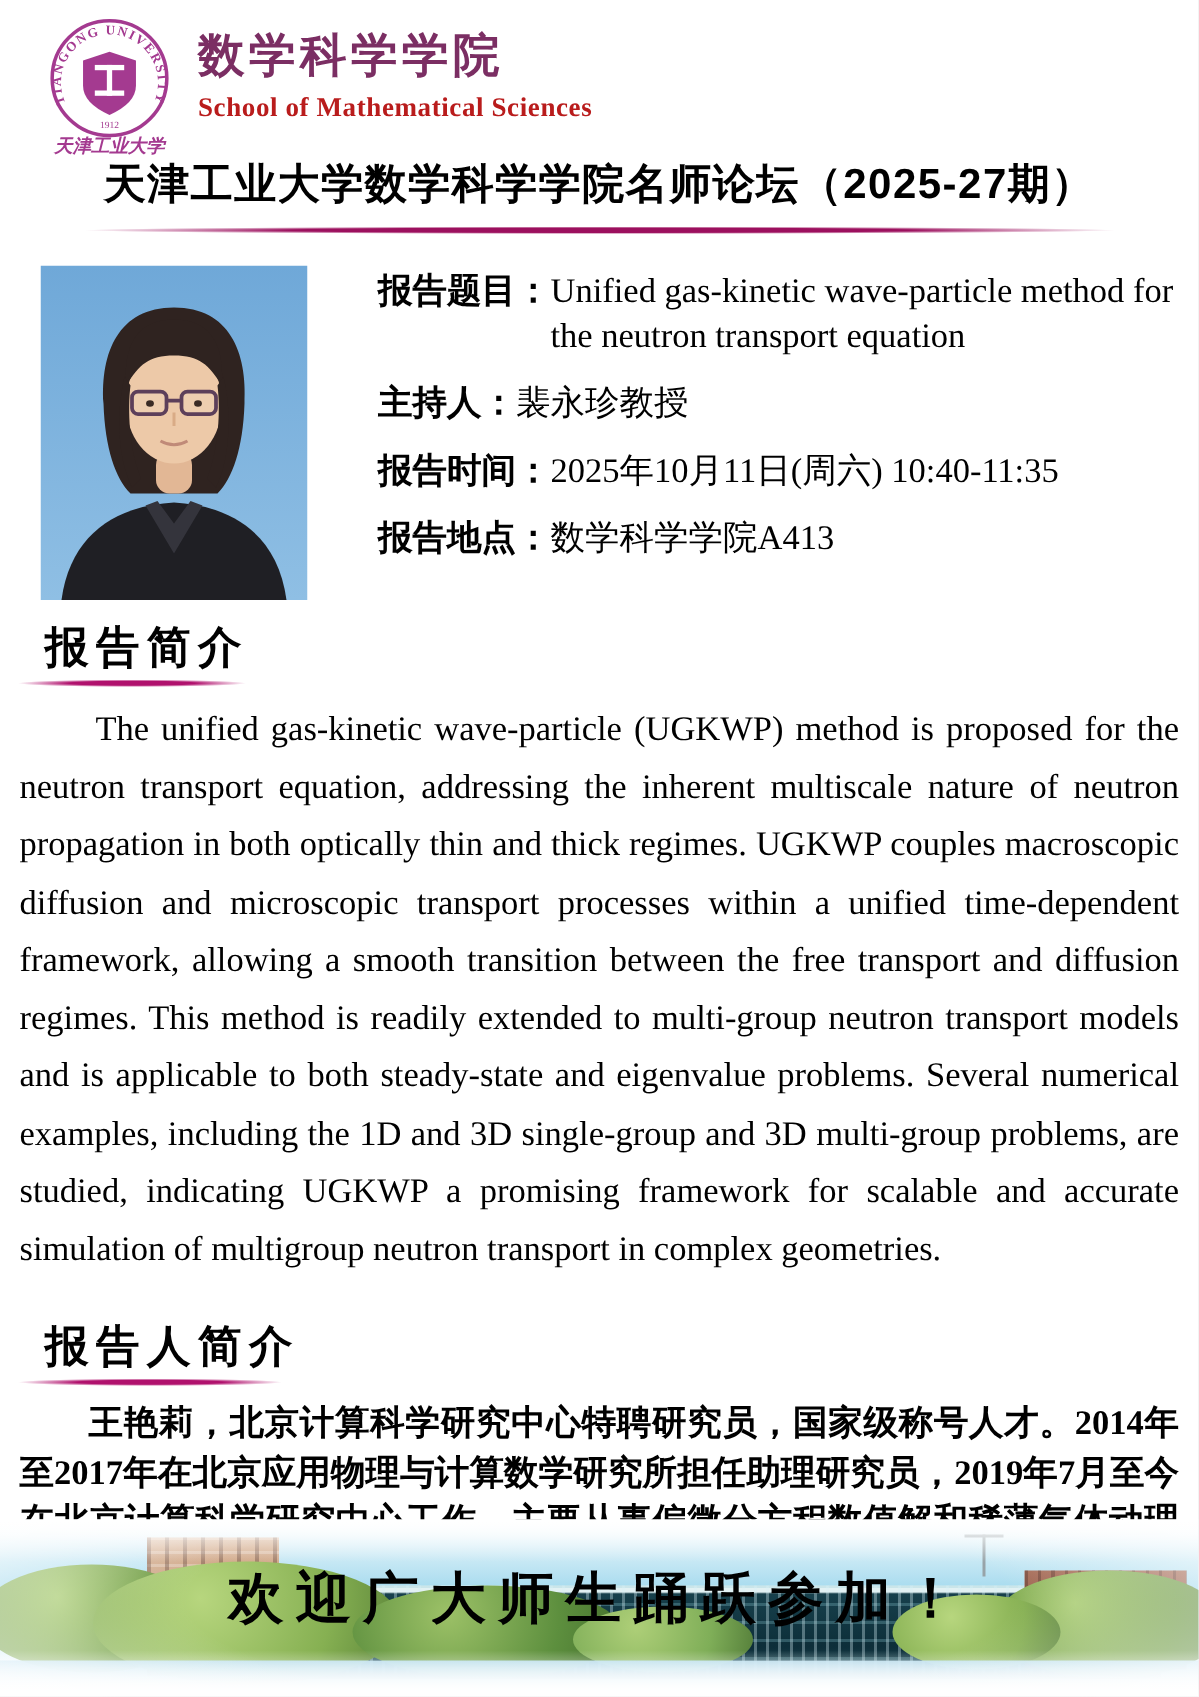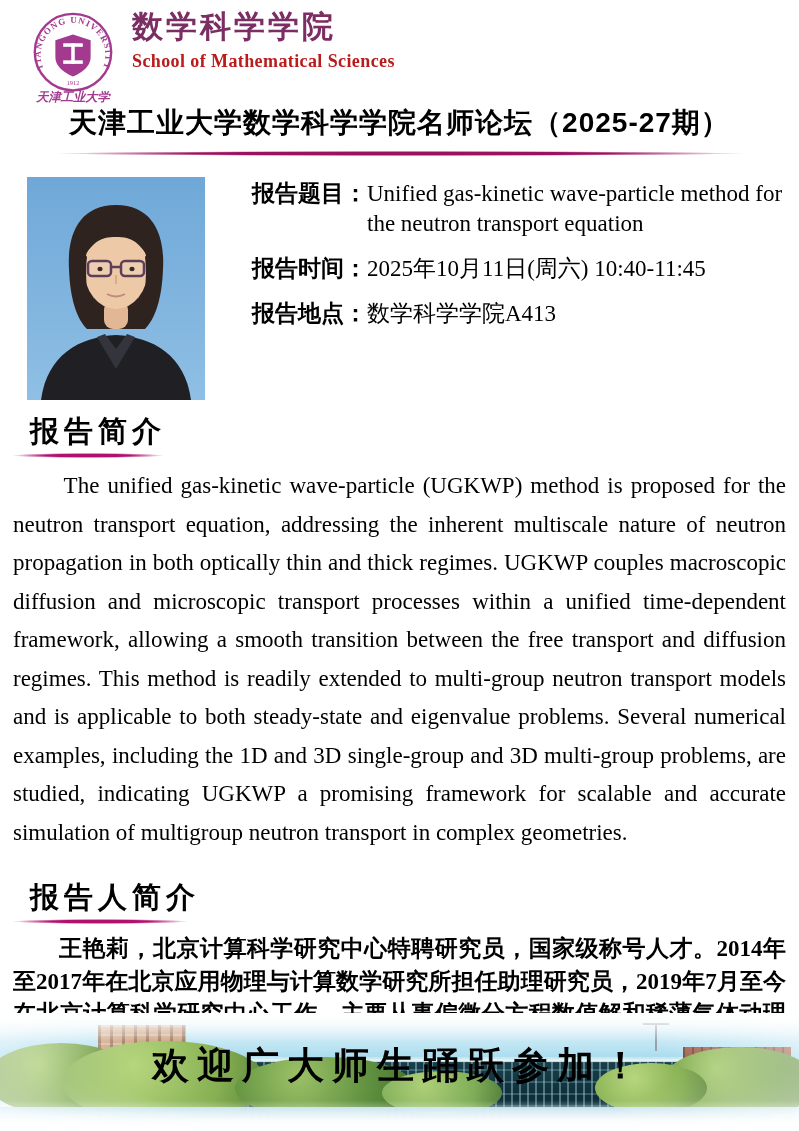--- a/index.html
+++ b/index.html
@@ -2,21 +2,21 @@
 <html><head>
 <meta charset="utf-8">
 <style>
   html,body{margin:0;padding:0;background:#e9e9e9;}
   .page{position:relative;width:799px;height:1131px;margin:0 auto;background:#fff;overflow:hidden;
         font-family:"Liberation Serif",serif;color:#000;}
 
   
   .header{position:relative;height:102px;}
   .logo{position:absolute;left:14px;top:8px;}
-  .college{position:absolute;left:132px;top:6px;}
+  .college{position:absolute;left:132px;top:16px;}
   .college-cn{font-family:"Liberation Sans",sans-serif;font-weight:700;font-size:31px;
               color:#7b2e63;letter-spacing:3px;}
   .college-en{font-family:"Liberation Serif",serif;font-weight:700;font-size:18px;
               color:#b91c1c;margin-top:3px;letter-spacing:.4px;}
 
   
   .forum-title{text-align:center;font-family:"Liberation Sans",sans-serif;font-weight:700;
                font-size:28px;letter-spacing:1px;margin-top:2px;}
   .title-rule{height:5px;width:688px;margin:9px auto 0;
               background:radial-gradient(closest-side,#9c105e 60%,rgba(156,16,94,0) 100%);}
@@ -143,22 +143,26 @@
       <ellipse cx="105" cy="92" rx="2.6" ry="2.2" fill="#3a2b25"></ellipse>
       <path d="M89 98 L 89 107" stroke="#d9ab86" stroke-width="2" fill="none"></path>
       <path d="M80 117 Q 89 122 98 117" stroke="#c08a78" stroke-width="2" fill="none"></path>
     </svg>
     <div class="info-rows">
       <div class="info-row first">
         <span class="info-label">报告题目：</span>
         <span class="info-value">Unified gas-kinetic wave-particle method for the neutron transport equation</span>
       </div>
       <div class="info-row">
+        <span class="info-label">主持人：</span>
+        <span class="info-value">裴永珍教授</span>
+      </div>
+      <div class="info-row">
         <span class="info-label">报告时间：</span>
-        <span class="info-value">2025年10月11日(周六) 10:40-11:45</span>
+        <span class="info-value">2025年10月11日(周六) 10:40-11:35</span>
       </div>
       <div class="info-row">
         <span class="info-label">报告地点：</span>
         <span class="info-value">数学科学学院A413</span>
       </div>
     </div>
   </div>
 
   <div class="abstract-section">
     <h2 class="section-heading">报告简介</h2>

